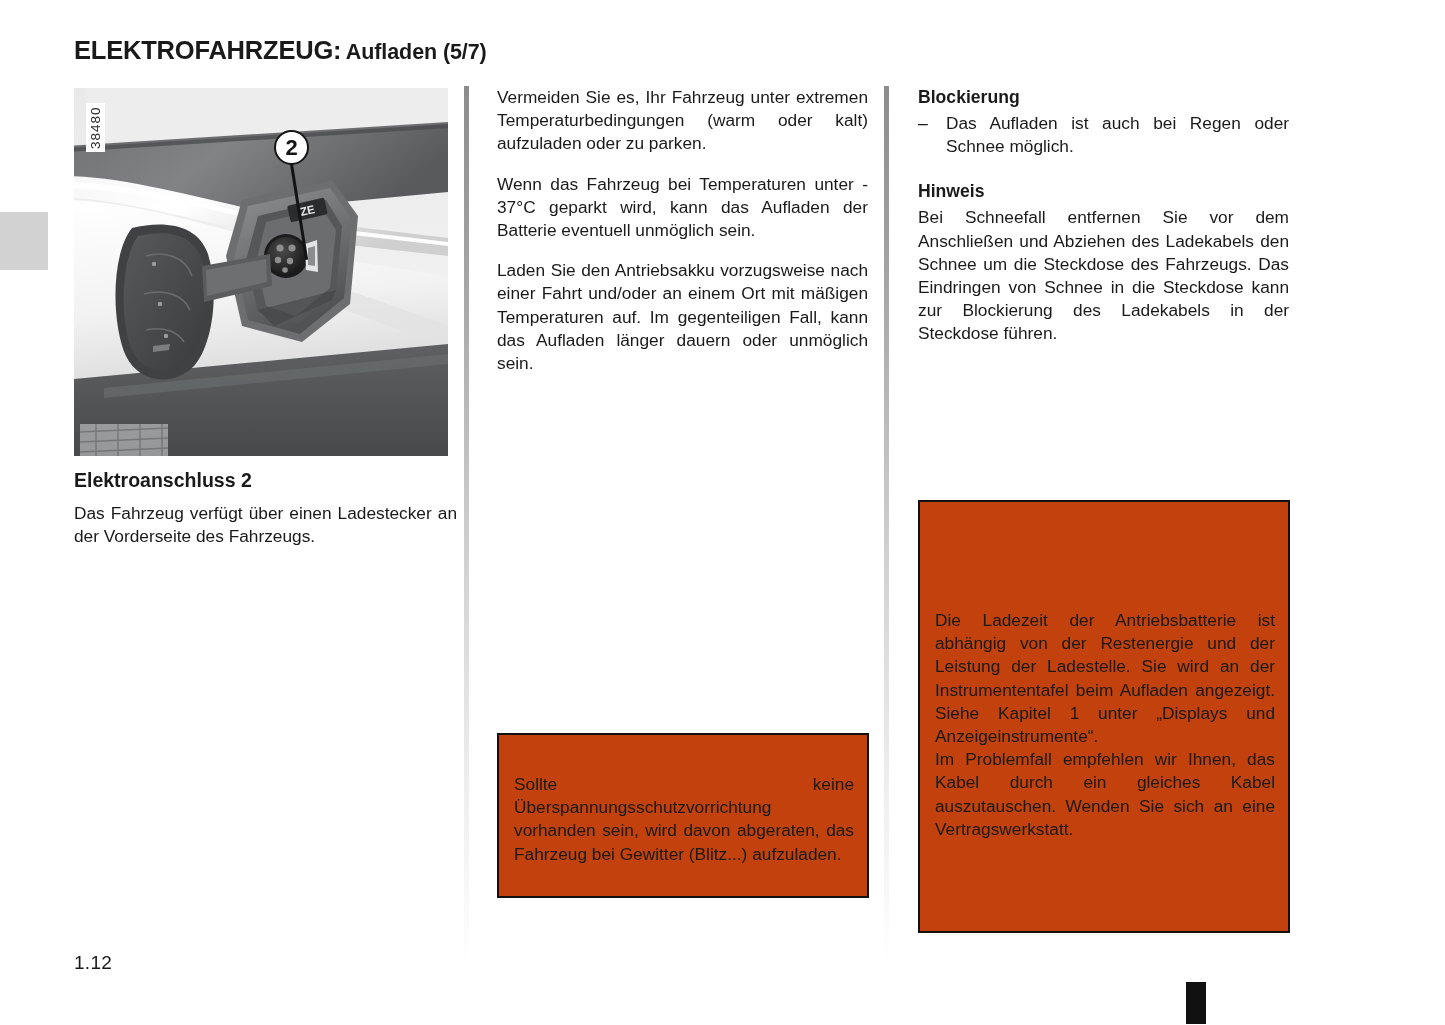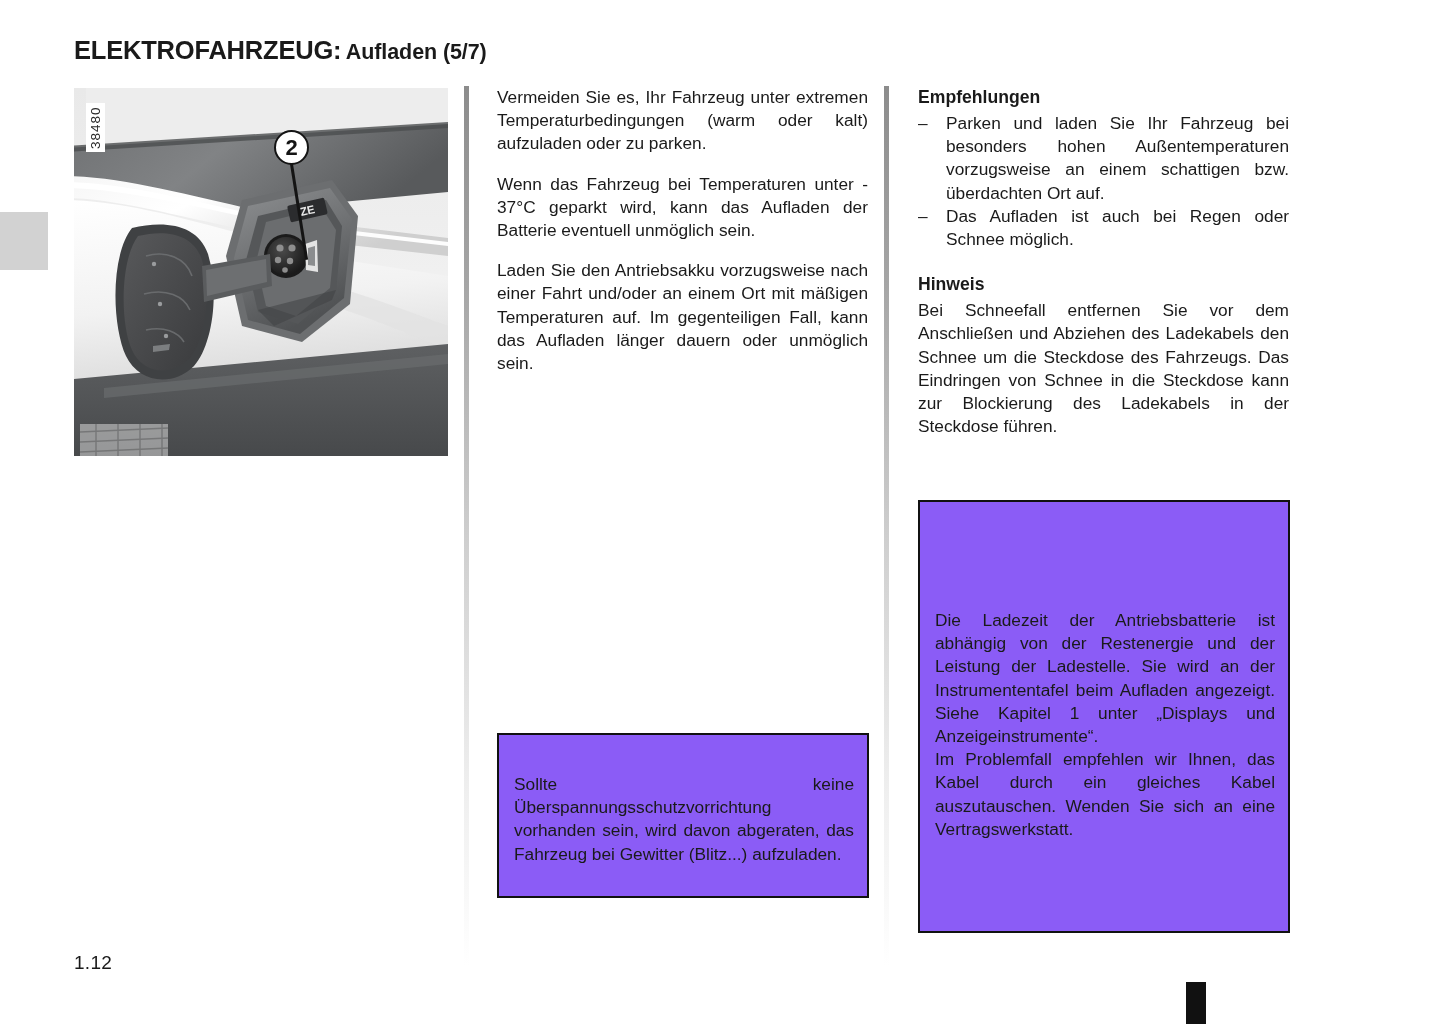--- a/index.html
+++ b/index.html
@@ -183,21 +183,21 @@
     font-size: 19.5px;
     font-weight: bold;
     line-height: 24px;
   }
 
   
   .warnbox {
     position: absolute;
     border: 2.4px solid #111111;
     box-sizing: border-box;
-    background: #8b5cf6;
+    background: #c2410c;
   }
   .warnbox .inner {
     font-size: 17.3px;
     line-height: 23.2px;
     text-align: justify;
   }
   .warnbox.mid {
     left: 497px;
     top: 733px;
     width: 372px;
@@ -371,37 +371,40 @@
         <path d="M 184,222 L 262,202 L 258,212 L 200,238 Z" fill="#3f4143" opacity="0.55"></path>
       </svg>
     </div>
 
     <div class="callout">
       <div class="callout-line"></div>
       <div class="callout-circle">2</div>
     </div>
   </div>
 
+  <div class="left-text">
+    <h2 class="subhead">Elektroanschluss 2</h2>
+    <p class="body tight">Das Fahrzeug verfügt über einen Ladestecker an der Vorderseite des Fahrzeugs.</p>
+  </div>
 
   <div class="col col-mid">
     <p class="body">Vermeiden Sie es, Ihr Fahrzeug unter extremen Temperaturbedingungen (warm oder kalt) aufzuladen oder zu parken.</p>
     <p class="body">Wenn das Fahrzeug bei Temperaturen unter - 37°C geparkt wird, kann das Aufladen der Batterie eventuell unmöglich sein.</p>
     <p class="body">Laden Sie den Antriebsakku vorzugsweise nach einer Fahrt und/oder an einem Ort mit mäßigen Temperaturen auf. Im gegenteiligen Fall, kann das Aufladen länger dauern oder unmöglich sein.</p>
   </div>
 
   <div class="warnbox mid">
     <div class="inner">Sollte keine Überspannungsschutzvorrichtung vorhanden sein, wird davon abgeraten, das Fahrzeug bei Gewitter (Blitz...) aufzuladen.</div>
   </div>
 
   <div class="col col-right">
-    <h3 class="sec">Empfehlungen</h3>
+    <h3 class="sec">Blockierung</h3>
     <ul class="dash">
       <li>
         <span class="dash-mark">–</span>
-        <span>Parken und laden Sie Ihr Fahrzeug bei besonders hohen Außentemperaturen vorzugsweise an einem schattigen bzw. überdachten Ort auf.</span>
       </li>
       <li>
         <span class="dash-mark">–</span>
         <span>Das Aufladen ist auch bei Regen oder Schnee möglich.</span>
       </li>
     </ul>
 
     <h3 class="sec spaced">Hinweis</h3>
     <p class="body tight">Bei Schneefall entfernen Sie vor dem Anschließen und Abziehen des Ladekabels den Schnee um die Steckdose des Fahrzeugs. Das Eindringen von Schnee in die Steckdose kann zur Blockierung des Ladekabels in der Steckdose führen.</p>
   </div>

